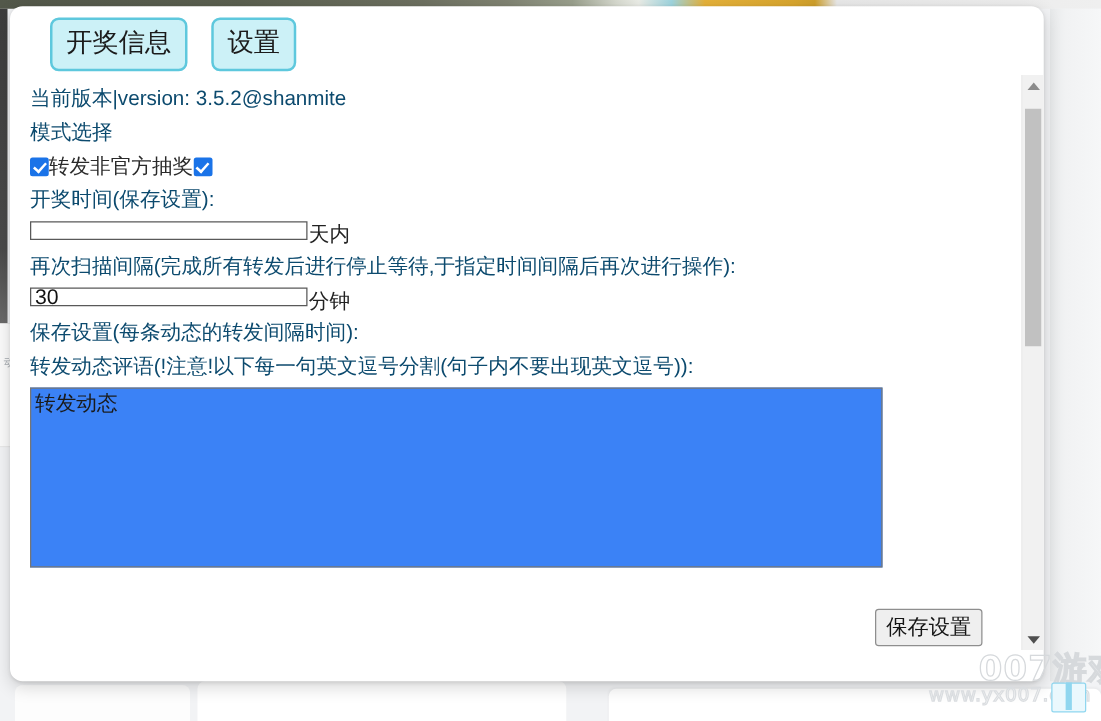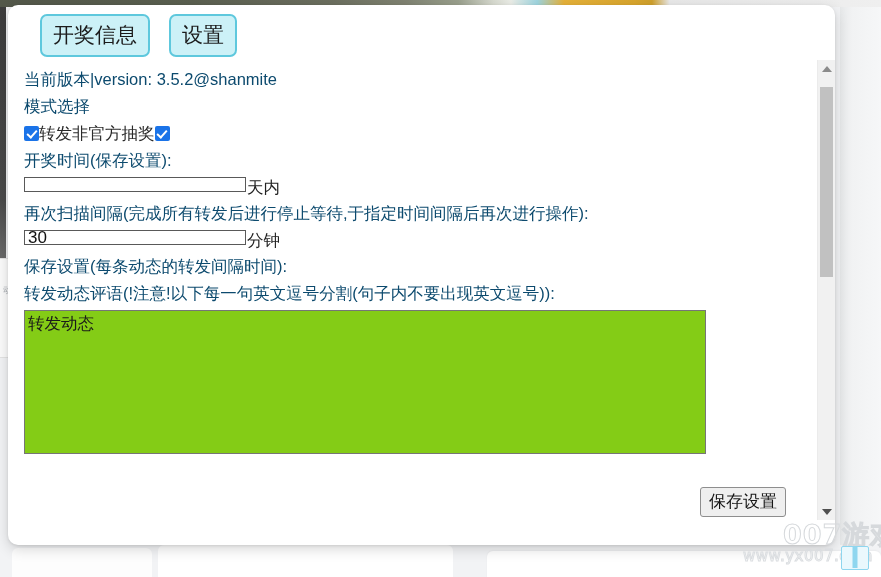--- a/index.html
+++ b/index.html
@@ -197,21 +197,21 @@
 
   .textarea-wrap {
     margin-top: 3px;
     position: relative;
   }
   .comment-area {
     width: 682px;
     height: 144px;
     box-sizing: border-box;
     border: 1px solid #767676;
-    background: #84cc16;
+    background: #3b82f6;
     font-size: 16.5px;
     line-height: 21px;
     font-family: "Liberation Sans", "DejaVu Sans", sans-serif;
     color: #1a1a1a;
     padding: 2px 3px;
     resize: none;
     outline: none;
     overflow: hidden;
   }
 

